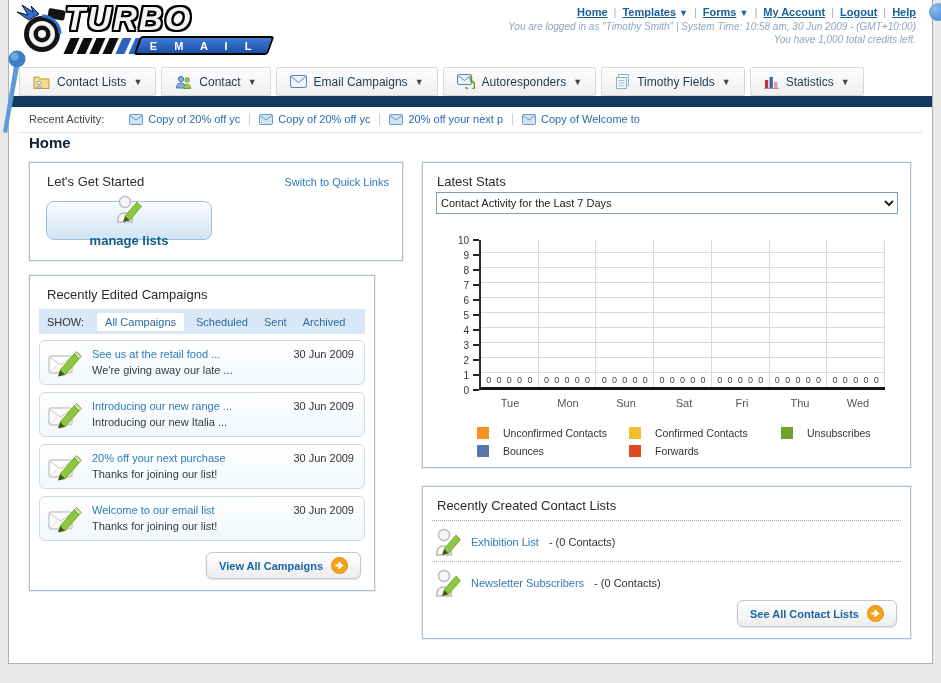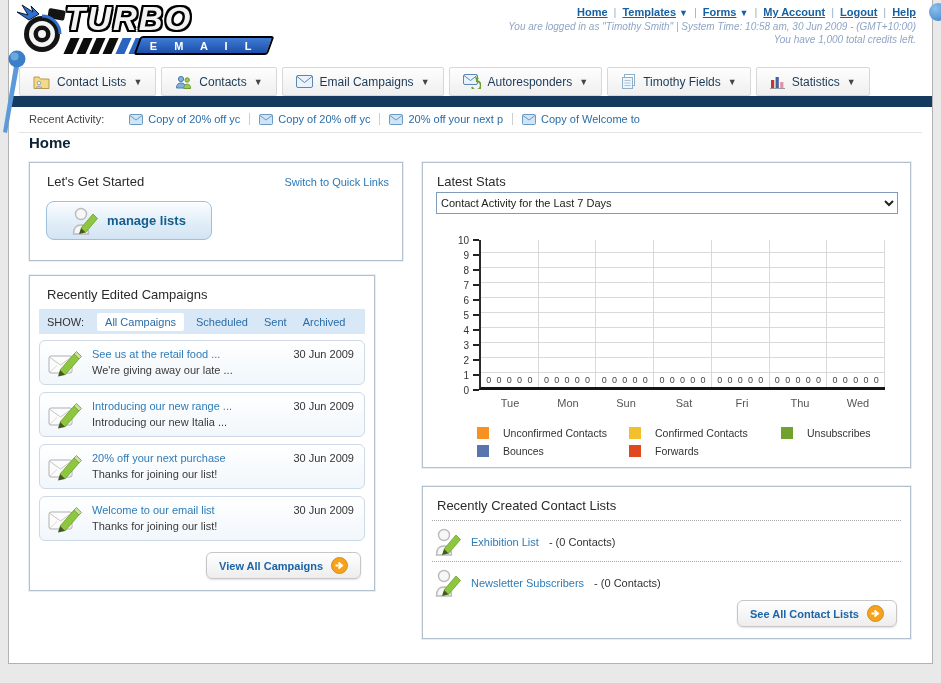--- a/index.html
+++ b/index.html
@@ -51,21 +51,21 @@
 
   .panel { position:absolute; background:#fff; border:1px solid #b3c0cd; box-shadow:0 0 0 1px #e8eef3; }
   .panel-title { position:absolute; left:17px; top:11px; font-size:13px; color:#2b2b2b; }
 
   
   #panel-getstarted { left:20px; top:162px; width:374px; height:99px; }
   .switch-link { position:absolute; right:13px; top:13px; font-size:11px; color:#2a79b8; cursor:pointer; }
   .big-btn { position:absolute; top:38px; height:39px; display:flex; align-items:center; justify-content:center; gap:9px;
     border:1px solid #9fc0da; border-radius:8px; background:linear-gradient(#fbfdff,#e2eef8 55%,#d2e4f3);
     box-shadow:inset 0 1px 0 #fff; font-size:13px; font-weight:bold; color:#115e8f; cursor:pointer; }
-  #btn-manage { left:16px; width:166px; }
+  #btn-manage { left:16px; width:166px;flex-direction:column; }
   #btn-create { left:198px; width:160px; }
 
   
   #panel-campaigns { left:20px; top:275px; width:346px; height:316px; }
   .filter-bar { position:absolute; left:9px; right:9px; top:33px; height:25px; background:#d9e8f6;
     display:flex; align-items:center; font-size:11px; padding:0 8px; }
   .show-label { color:#333; margin-right:9px; }
   .filter-item { color:#2a6ca8; margin:0 8px; cursor:pointer; }
   .filter-item.active { background:#fff; padding:3px 8px; margin:0 4px; border-radius:2px; }
   .rows { position:absolute; left:9px; right:9px; top:64px; }
@@ -159,21 +159,21 @@
         </div>
         <div class="tab">
           <span class="icon">
             <svg width="17" height="14" viewBox="0 0 17 14">
               <circle cx="6" cy="4" r="2.6" fill="#7fb2e0" stroke="#4a7cab"></circle>
               <path d="M1.5 13 q0 -5 4.5 -5 q4.5 0 4.5 5z" fill="#7fb2e0" stroke="#4a7cab"></path>
               <circle cx="12.2" cy="5" r="2.2" fill="#9ec75e" stroke="#6f9c2f"></circle>
               <path d="M8.8 13.5 q0 -4.3 3.4 -4.3 q3.4 0 3.4 4.3z" fill="#9ec75e" stroke="#6f9c2f"></path>
             </svg>
           </span>
-          <span>Contacts</span>
+          <span>Contact</span>
           <span class="caret">▼</span>
         </div>
         <div class="tab">
           <span class="icon">
             <svg width="17" height="13" viewBox="0 0 17 13">
               <rect x="0.5" y="0.5" width="16" height="12" rx="1.5" fill="#eaf3fb" stroke="#5b87b5"></rect>
               <path d="M1 1.5 L8.5 7.5 L16 1.5" fill="none" stroke="#5b87b5"></path>
             </svg>
           </span>
           <span>Email Campaigns</span>

